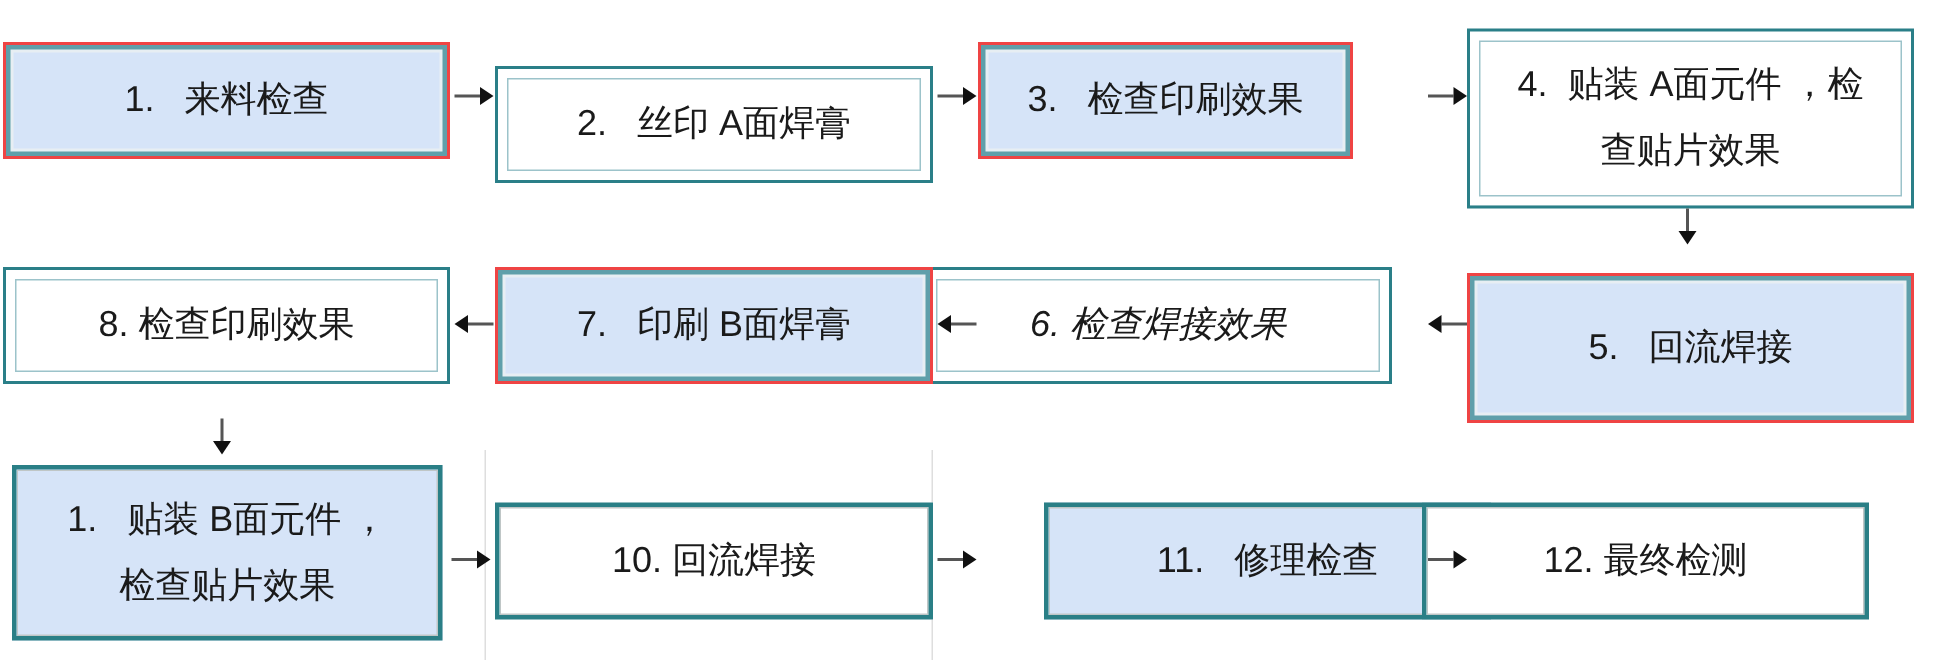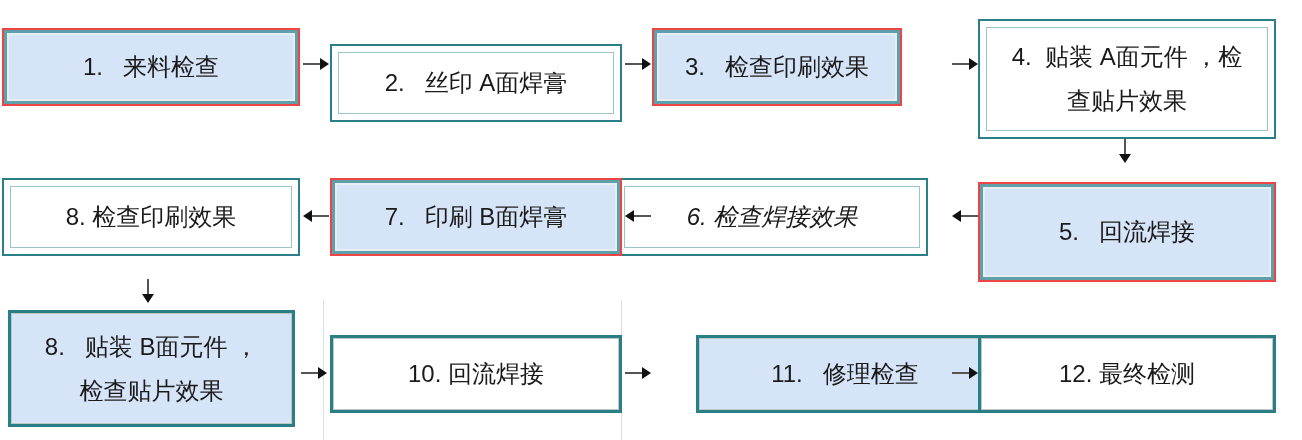--- a/index.html
+++ b/index.html
@@ -28,21 +28,21 @@
   .b2  { left:330px; top:28px;  width:292px; height:78px;margin-top:16px; }
   .b3  { left:652px; top:28px;  width:250px; height:78px; }
   .b4  { left:978px; top:8px;   width:298px; height:120px; padding:0 10px;margin-top:11px; }
   .b5  { left:978px; top:182px; width:298px; height:100px; }
   .b6  { left:616px; top:178px; width:312px; height:78px;font-style:italic; }
   .b7  { left:330px; top:178px; width:292px; height:78px; }
   .b8  { left:2px;   top:178px; width:298px; height:78px; }
   .b9  { left:8px;   top:310px; width:287px; height:117px; padding:0 12px; }
   .b10 { left:330px; top:335px; width:292px; height:78px; }
   .b11 { left:652px; top:335px; width:298px; height:78px;margin-left:44px; }
-  .b12 { left:978px; top:335px; width:298px; height:78px; }
+  .b12 { left:948px; top:335px; width:298px; height:78px; }
   
   .arr { position:absolute; background:#555; }
   .arr-r { width:17px; height:2px; }
   .arr-r::after { content:""; position:absolute; left:100%; top:50%; transform:translateY(-50%);
                   border-left:9px solid #111; border-top:6px solid transparent; border-bottom:6px solid transparent; }
   .arr-l { width:17px; height:2px; }
   .arr-l::after { content:""; position:absolute; right:100%; top:50%; transform:translateY(-50%);
                   border-right:9px solid #111; border-top:6px solid transparent; border-bottom:6px solid transparent; }
   .arr-d { width:2px; height:15px; }
   .arr-d::after { content:""; position:absolute; top:100%; left:50%; transform:translateX(-50%);
@@ -62,21 +62,21 @@
   <div class="node v-light b2" data-fill="white">2.   丝印 A面焊膏</div>
   <div class="node v-dark b3" data-fill="blue">3.   检查印刷效果</div>
   <div class="node v-light b4" data-fill="white">4.  贴装 A面元件 ，检
 查贴片效果</div>
 
   <div class="node v-dark b5" data-fill="blue">5.   回流焊接</div>
   <div class="node v-light b6" data-fill="white">6. 检查焊接效果</div>
   <div class="node v-dark b7" data-fill="blue">7.   印刷 B面焊膏</div>
   <div class="node v-light b8" data-fill="white">8. 检查印刷效果</div>
 
-  <div class="node v-row3 b9" data-fill="blue">8.   贴装 B面元件 ，
+  <div class="node v-row3 b9" data-fill="blue">1.   贴装 B面元件 ，
 检查贴片效果</div>
   <div class="node v-row3 b10" data-fill="white">10. 回流焊接</div>
   <div class="node v-row3 b11" data-fill="blue">11.   修理检查</div>
   <div class="node v-row3 b12" data-fill="white">12. 最终检测</div>
 
   <div class="arr arr-r" style="left:303px; top:63px;"></div>
   <div class="arr arr-r" style="left:625px; top:63px;"></div>
   <div class="arr arr-r" style="left:952px; top:63px;"></div>
 
   <div class="arr arr-d" style="left:1124px; top:139px;"></div>

